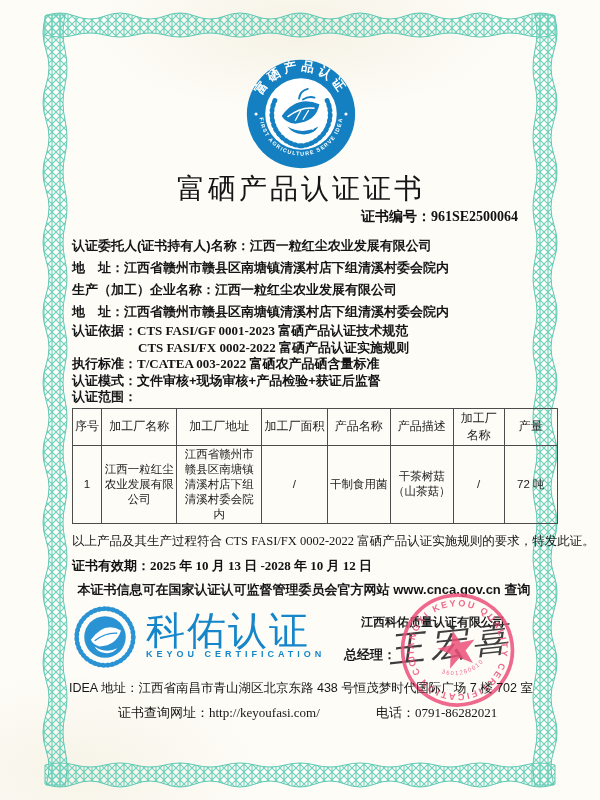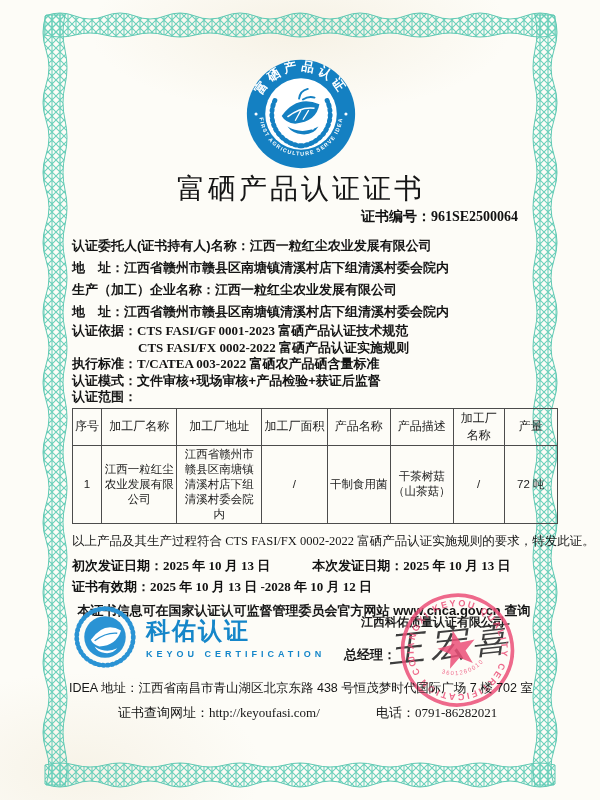--- a/index.html
+++ b/index.html
@@ -34,21 +34,21 @@
   .statement{margin-top:9px;font-size:12.5px;font-weight:400;color:#161616;white-space:nowrap;
              font-family:"Liberation Serif",serif;}
   .dates{margin-top:5px;font-size:13px;font-weight:700;line-height:21px;color:#111;}
   .dates .v{font-family:"Liberation Serif",serif;}
   .d2{margin-left:42px;}
   .query-note{margin-top:5px;text-align:center;font-size:13px;font-weight:700;color:#151515;}
 
   .footer{position:absolute;left:0;right:0;top:560px;height:120px;}
   .klogo{position:absolute;left:6px;top:6px;display:flex;align-items:center;}
   .klogo-text{margin-left:8px;}
-  .klogo-cn{font-size:24px;font-weight:700;color:#1586c9;letter-spacing:2px;line-height:30px;}
+  .klogo-cn{font-size:39px;font-weight:400;color:#1586c9;letter-spacing:2px;line-height:30px;}
   .klogo-en{font-size:9px;font-weight:700;color:#1586c9;letter-spacing:4px;margin-top:3px;}
   .issuer-company{position:absolute;left:295px;top:16px;font-size:12px;font-weight:700;color:#1a1a1a;}
   .signer{position:absolute;left:278px;top:48px;font-size:13px;font-weight:700;color:#1a1a1a;}
   .signature{position:absolute;left:322px;top:22px;font-size:36px;color:#2a2a2a;
              font-family:"Liberation Serif",serif;font-style:italic;transform:rotate(-6deg);
              letter-spacing:6px;opacity:.9;}
   .stamp{position:absolute;left:328px;top:-12px;transform:rotate(-14deg);opacity:.85;}
 
   .contact1{position:absolute;left:0;right:0;top:642px;text-align:center;font-size:12.5px;
             font-weight:400;color:#161616;white-space:nowrap;}
@@ -186,23 +186,20 @@
             <td>/</td>
             <td>72 吨</td>
           </tr>
         </tbody>
       </table>
 
       <div class="statement">以上产品及其生产过程符合 CTS FASI/FX 0002-2022 富硒产品认证实施规则的要求，特发此证。</div>
 
       <div class="dates">
         <div>
-          <span>初次发证日期：</span><span class="v">2025 年 10 月 13 日</span><span class="d2">本次发证日期：</span><span class="v">2025 年 10 月 13 日</span>
-        </div>
-        <div>
           <span>证书有效期：</span><span class="v">2025 年 10 月 13 日 -2028 年 10 月 12 日</span>
         </div>
       </div>
 
       <div class="query-note">本证书信息可在国家认证认可监督管理委员会官方网站 www.cnca.gov.cn 查询</div>
     </div>
 
     <div class="footer">
       <div class="klogo">
         <svg width="66" height="66" viewBox="0 0 70 70">

